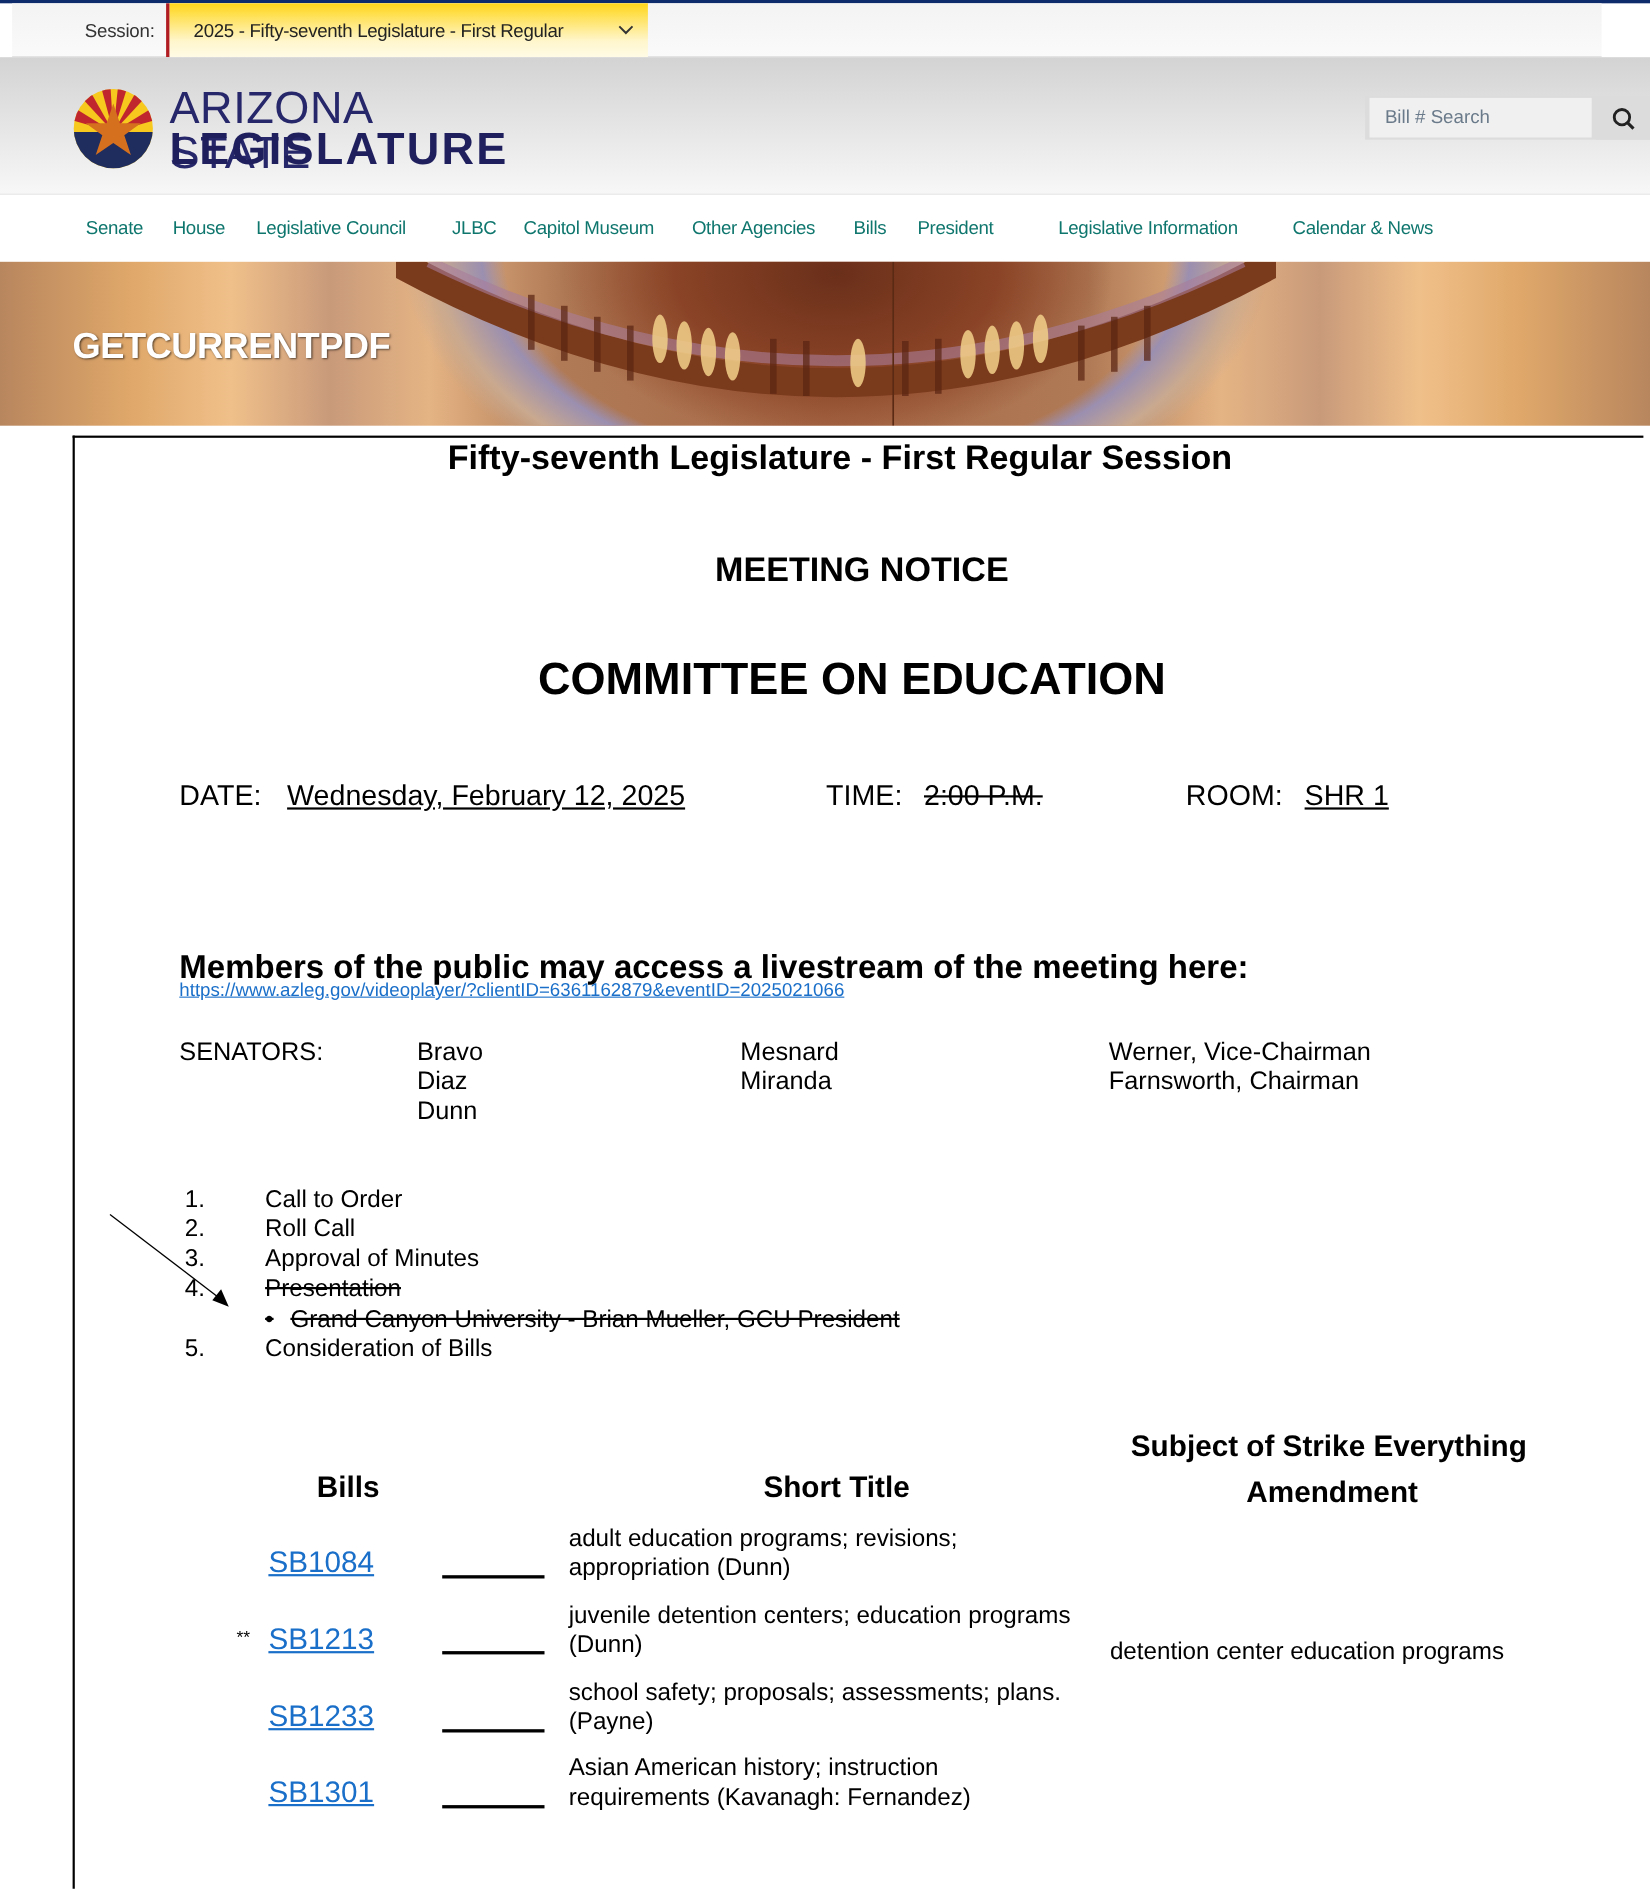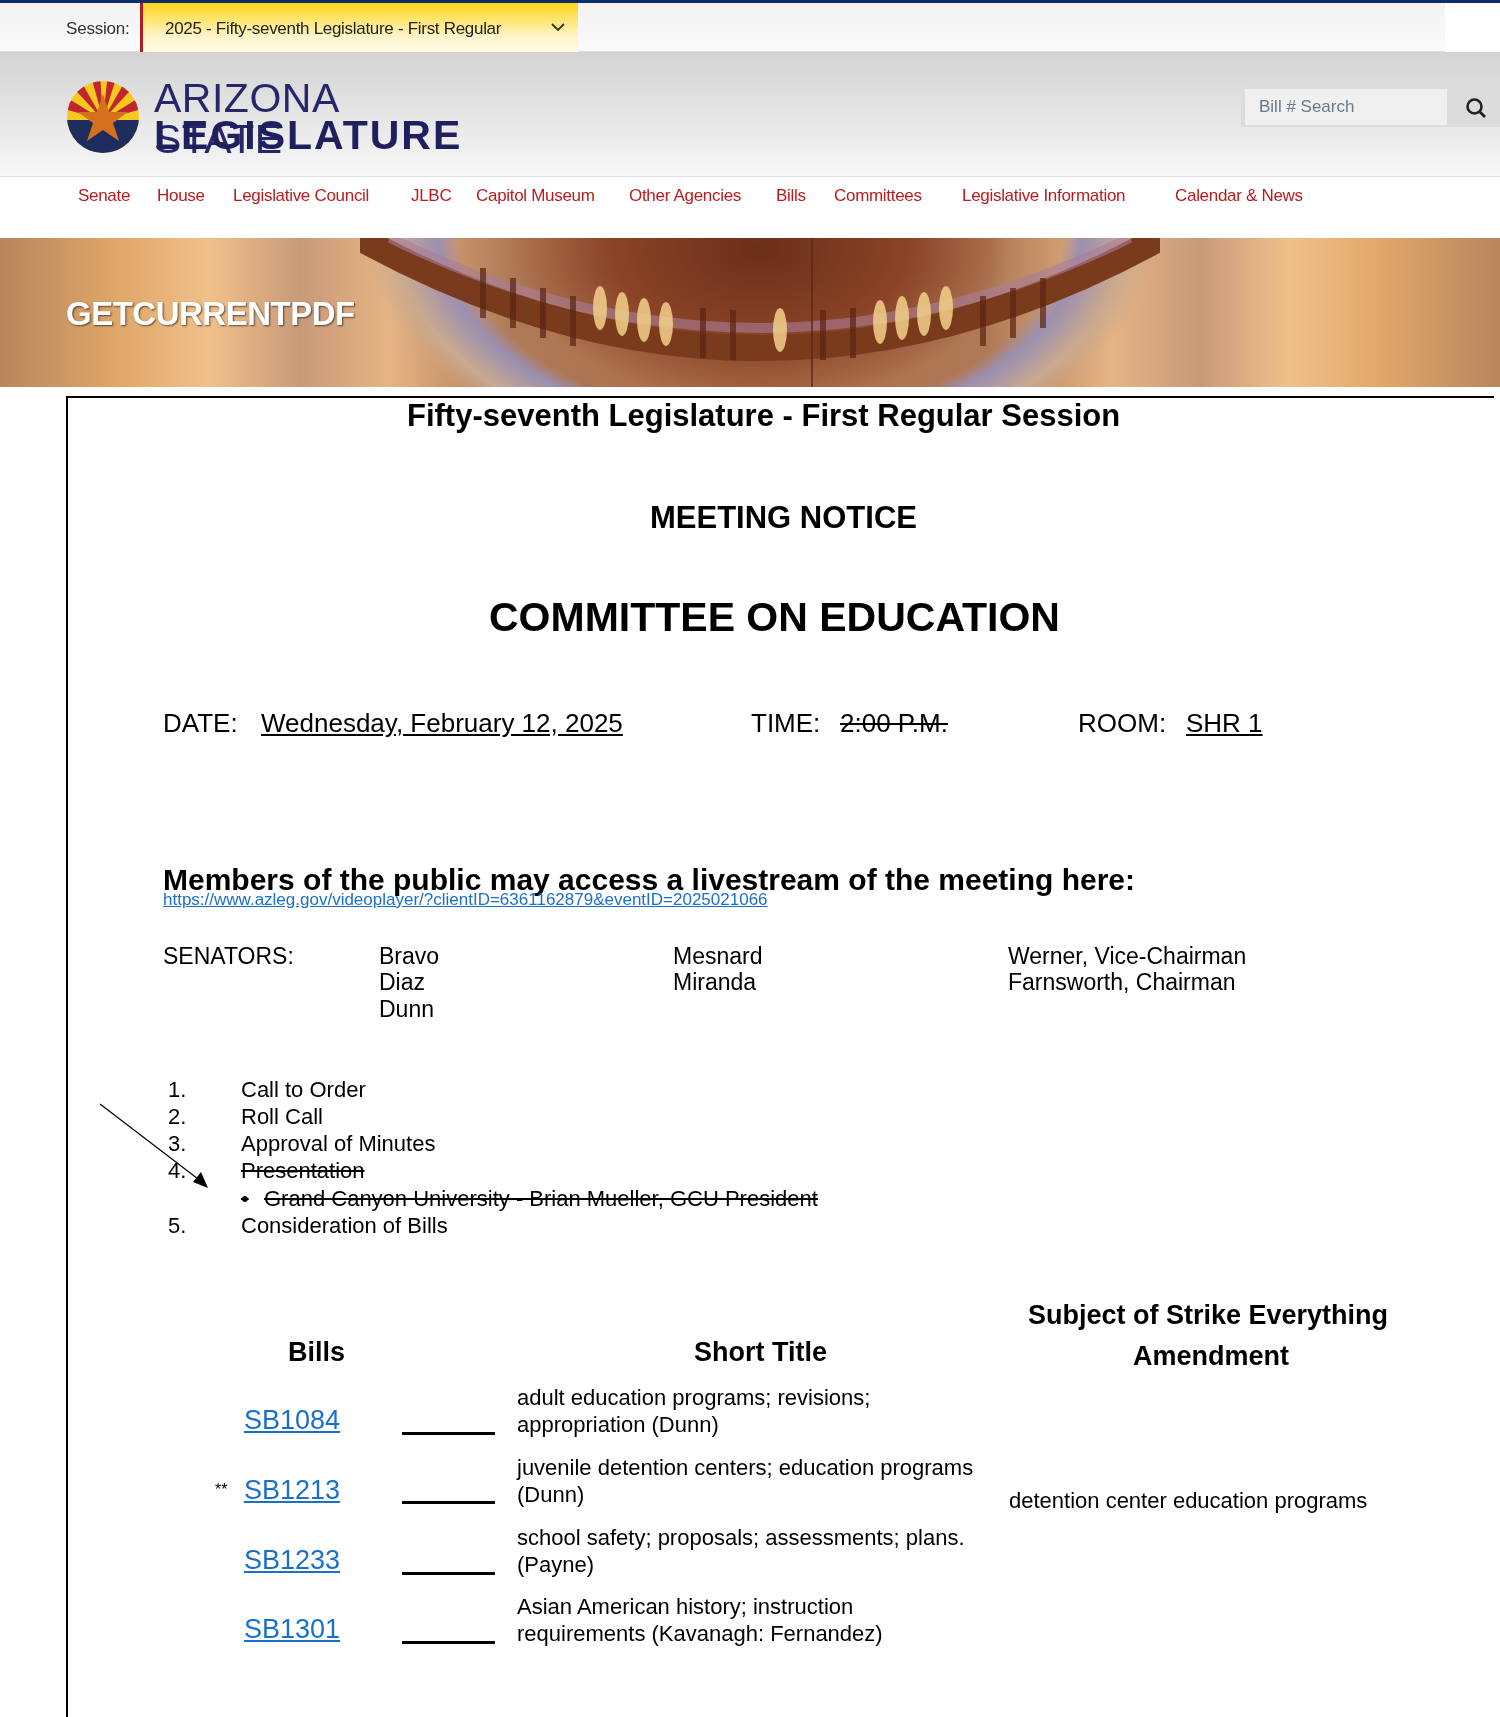--- a/index.html
+++ b/index.html
@@ -2,21 +2,21 @@
 <html><head>
 <meta charset="utf-8">
 <style>
   * { box-sizing: border-box; margin: 0; padding: 0; }
   html, body { width: 1500px; height: 1717px; overflow: hidden; background: #ffffff; }
   body { font-family: "Liberation Sans", sans-serif; color: #000; position: relative; }
 
   .topline { position: absolute; left: 0; top: 0; width: 1500px; height: 3px; background: #0d2a6b; }
 
   
-  .session-bar { position: absolute; left: 0; top: 3px; width: 1445px; height: 49px;
+  .session-bar { position: absolute; left: 11px; top: 3px; width: 1445px; height: 49px;
     background: linear-gradient(#f3f3f3, #fafafa); border-bottom: 1px solid #e0e0e0; }
   .session-label { position: absolute; left: 66px; top: 16px; font-size: 17px; color: #333;
     font-family: "Liberation Sans", sans-serif; letter-spacing: -0.2px; }
   .session-select { position: absolute; left: 140px; top: 0; width: 438px; height: 49px;
     border-left: 3px solid #b01c22; background: linear-gradient(#ffd61a, #fff6cc 70%, #fffbe6);
     cursor: pointer; }
   .session-value { position: absolute; left: 22px; top: 16px; font-size: 17px; color: #222; letter-spacing: -0.3px; }
   .session-chevron { position: absolute; right: 10px; top: 14px; width: 20px; height: 20px; }
 
   
@@ -29,21 +29,21 @@
 
   .search-wrap { position: absolute; left: 1241px; top: 35px; width: 259px; height: 40px; background: #dcdcdc; }
   .search-input { position: absolute; left: 4px; top: 2px; width: 202px; height: 36px; border: none;
     background: #f0f0f0; font-size: 17px; padding-left: 14px; color: #701a75; font-family: "Liberation Sans", sans-serif; }
   .search-input::placeholder { color: #6a7a8a; }
   .search-button { position: absolute; left: 210px; top: 0; width: 49px; height: 40px; background: #dcdcdc; border: none; cursor: pointer; }
   .search-button svg { position: absolute; left: 14px; top: 10px; }
 
   
   .nav { position: absolute; left: 0; top: 178px; width: 1500px; height: 60px; background: #fff; }
-  .nav-item { position: absolute; top: 8px; font-size: 17px; color: #b91c1c; text-decoration: none; letter-spacing: -0.3px; white-space: nowrap; cursor: pointer; }
+  .nav-item { position: absolute; top: 20px; font-size: 17px; color: #0f766e; text-decoration: none; letter-spacing: -0.3px; white-space: nowrap; cursor: pointer; }
 
   
   .banner { position: absolute; left: 0; top: 238px; width: 1500px; height: 149px; overflow: hidden;
     background:
       radial-gradient(ellipse 420px 260px at 760px 10px, #6a2f1a 0%, #8a4326 35%, transparent 60%),
       radial-gradient(ellipse 520px 330px at 760px -10px, transparent 58%, #9b8fb0 62%, #c9a98f 70%, transparent 76%),
       linear-gradient(90deg, #b8865e 0%, #e0a86a 8%, #f0c08a 14%, #c99a7a 20%, #e5b484 26%, #b07a56 34%, #a86a48 50%, #b07a56 66%, #e5b484 74%, #c99a7a 80%, #f0c08a 86%, #e0a86a 92%, #b8865e 100%); }
   .balusters { position: absolute; left: 360px; top: 0; width: 800px; height: 149px; }
   .banner-title { position: absolute; left: 66px; top: 57px; font-size: 33px; font-weight: bold; color: #fff;
     letter-spacing: -0.5px; text-shadow: 1px 1px 2px rgba(0,0,0,0.6); }
@@ -136,21 +136,21 @@
 </div>
 
 <div class="nav">
   <a class="nav-item" style="left:78px">Senate</a>
   <a class="nav-item" style="left:157px">House</a>
   <a class="nav-item" style="left:233px">Legislative Council</a>
   <a class="nav-item" style="left:411px">JLBC</a>
   <a class="nav-item" style="left:476px">Capitol Museum</a>
   <a class="nav-item" style="left:629px">Other Agencies</a>
   <a class="nav-item" style="left:776px">Bills</a>
-  <a class="nav-item" style="left:834px">Committees</a>
+  <a class="nav-item" style="left:834px">President</a>
   <a class="nav-item" style="left:962px">Legislative Information</a>
   <a class="nav-item" style="left:1175px">Calendar &amp; News</a>
 </div>
 
 <div class="banner">
   <svg class="balusters" viewBox="0 0 800 149" preserveAspectRatio="none">
     <path d="M0,0 Q400,220 800,0" fill="none" stroke="#7a3a1c" stroke-width="26"></path>
     <path d="M30,0 Q400,180 770,0" fill="none" stroke="#a97d9a" stroke-width="10" opacity="0.6"></path>
     <g fill="#f3d08a" opacity="0.85">
       <ellipse cx="240" cy="70" rx="7" ry="22"></ellipse>

